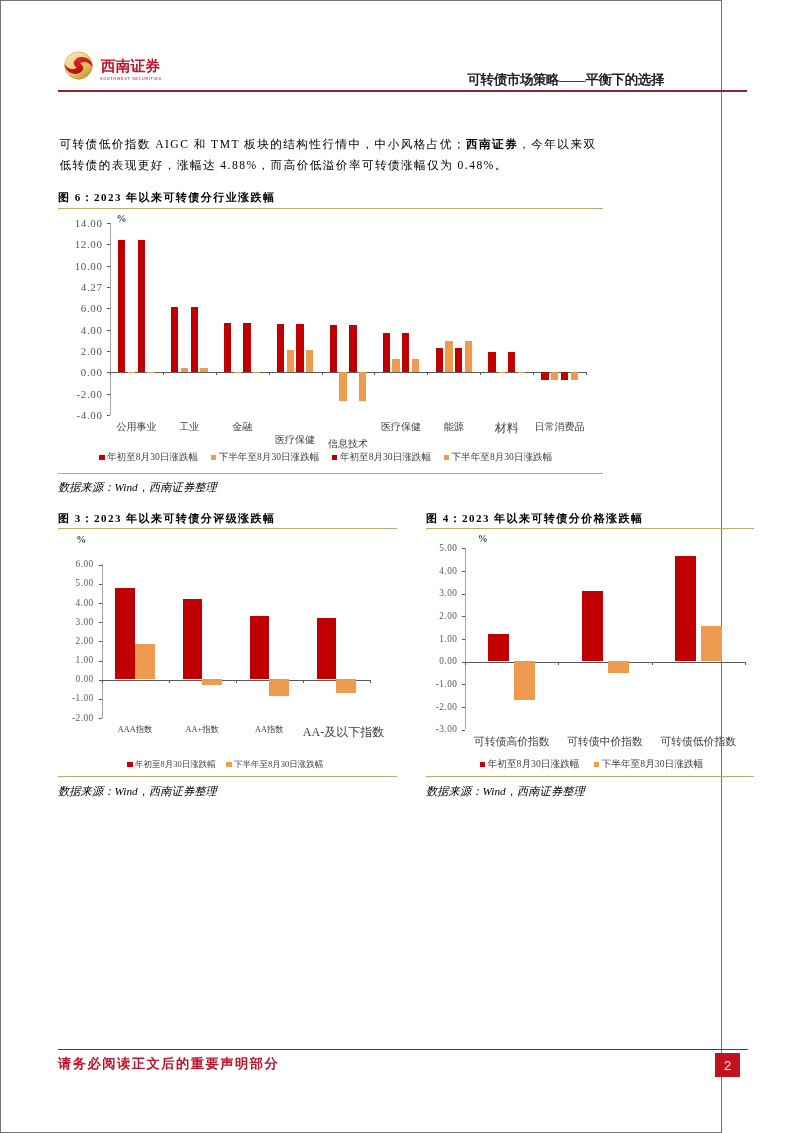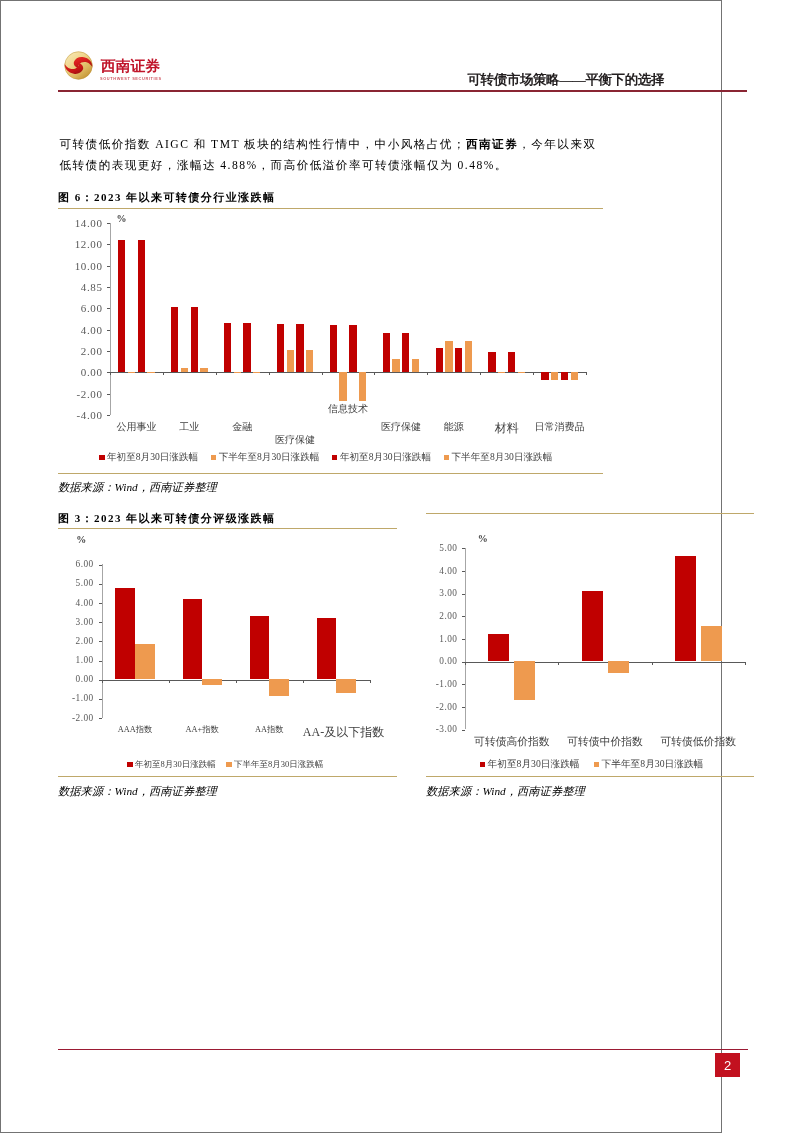--- a/index.html
+++ b/index.html
@@ -121,21 +121,21 @@
     <div class="fig-rule" style="margin-top:2.5px;"></div>
     <div class="chart" id="chart2" style="left:0;top:0;width:545px;height:275px;">
         <div class="axis-line" style="left: 52px; top: 32.8px; width: 1px; height: 192.2px;"></div>
         <div class="tick" style="left: 49px; top: 33px;"></div>
         <div class="ylab" style="left: 14.5px; top: 26.8px; width: 30px;">14.00</div>
         <div class="tick" style="left: 49px; top: 54px;"></div>
         <div class="ylab" style="left: 14.5px; top: 48.1556px; width: 30px;">12.00</div>
         <div class="tick" style="left: 49px; top: 76px;"></div>
         <div class="ylab" style="left: 14.5px; top: 69.5111px; width: 30px;">10.00</div>
         <div class="tick" style="left: 49px; top: 97px;"></div>
-        <div class="ylab" style="left: 14.5px; top: 90.8667px; width: 30px;">4.85</div>
+        <div class="ylab" style="left: 14.5px; top: 90.8667px; width: 30px;">4.27</div>
         <div class="tick" style="left: 49px; top: 118px;"></div>
         <div class="ylab" style="left: 14.5px; top: 112.222px; width: 30px;">6.00</div>
         <div class="tick" style="left: 49px; top: 140px;"></div>
         <div class="ylab" style="left: 14.5px; top: 133.578px; width: 30px;">4.00</div>
         <div class="tick" style="left: 49px; top: 161px;"></div>
         <div class="ylab" style="left: 14.5px; top: 154.933px; width: 30px;">2.00</div>
         <div class="tick" style="left: 49px; top: 182px;"></div>
         <div class="ylab" style="left: 14.5px; top: 176.289px; width: 30px;">0.00</div>
         <div class="tick" style="left: 49px; top: 204px;"></div>
         <div class="ylab" style="left: 14.5px; top: 197.644px; width: 30px;">-2.00</div>
@@ -165,21 +165,21 @@
         <div class="bar" style="left: 228.586px; top: 160.399px; width: 7.3px; height: 21.8894px; background: rgb(238, 154, 79);"></div>
         <div class="bar" style="left: 238.336px; top: 134.025px; width: 7.3px; height: 48.2636px; background: rgb(192, 0, 0);"></div>
         <div class="bar" style="left: 248.086px; top: 160.399px; width: 7.3px; height: 21.8894px; background: rgb(238, 154, 79);"></div>
         <div class="xtick" style="left: 211px; top: 182px;"></div>
         <div class="xlab" style="left: 210.667px; top: 243px; width: 52.8889px; font-size: 10px;">医疗保健</div>
         <div class="bar" style="left: 271.725px; top: 134.773px; width: 7.3px; height: 47.5161px; background: rgb(192, 0, 0);"></div>
         <div class="bar" style="left: 281.475px; top: 182.289px; width: 7.3px; height: 29.1503px; background: rgb(238, 154, 79);"></div>
         <div class="bar" style="left: 291.225px; top: 134.773px; width: 7.3px; height: 47.5161px; background: rgb(192, 0, 0);"></div>
         <div class="bar" style="left: 300.975px; top: 182.289px; width: 7.3px; height: 29.1503px; background: rgb(238, 154, 79);"></div>
         <div class="xtick" style="left: 264px; top: 182px;"></div>
-        <div class="xlab" style="left: 263.556px; top: 212px; width: 52.8889px; font-size: 10px; font-family: Liberation Serif, serif;">信息技术</div>
+        <div class="xlab" style="left: 263.556px; top: 247px; width: 52.8889px; font-size: 10px; font-family: Liberation Serif, serif;">信息技术</div>
         <div class="bar" style="left: 324.614px; top: 143.315px; width: 7.3px; height: 38.9739px; background: rgb(192, 0, 0);"></div>
         <div class="bar" style="left: 334.364px; top: 168.728px; width: 7.3px; height: 13.5608px; background: rgb(238, 154, 79);"></div>
         <div class="bar" style="left: 344.114px; top: 143.315px; width: 7.3px; height: 38.9739px; background: rgb(192, 0, 0);"></div>
         <div class="bar" style="left: 353.864px; top: 168.728px; width: 7.3px; height: 13.5608px; background: rgb(238, 154, 79);"></div>
         <div class="xtick" style="left: 316px; top: 182px;"></div>
         <div class="xlab" style="left: 316.444px; top: 229.5px; width: 52.8889px; font-size: 10px;">医疗保健</div>
         <div class="bar" style="left: 377.503px; top: 157.516px; width: 7.3px; height: 24.7724px; background: rgb(192, 0, 0);"></div>
         <div class="bar" style="left: 387.253px; top: 151.323px; width: 7.3px; height: 30.9656px; background: rgb(238, 154, 79);"></div>
         <div class="bar" style="left: 397.003px; top: 157.516px; width: 7.3px; height: 24.7724px; background: rgb(192, 0, 0);"></div>
         <div class="bar" style="left: 406.753px; top: 151.323px; width: 7.3px; height: 30.9656px; background: rgb(238, 154, 79);"></div>
@@ -272,20 +272,21 @@
             <span class="leg-mark" style="background: rgb(238, 154, 79);"></span>
             <span class="leg-txt" style="font-size: 8.5px;">下半年至8月30日涨跌幅</span>
           </div>
         </div>
       </div>
     <div class="fig-rule" style="position:absolute;left:0;top:265.7px;width:339px;"></div>
     <div class="fig-src" style="position:absolute;left:0;top:273px;">数据来源：Wind，西南证券整理</div>
   </div>
 
   <div class="fig" id="fig4" style="left:425px;top:509.5px;width:328px;">
+    <div class="fig-cap">图 4：2023 年以来可转债分价格涨跌幅</div>
     <div class="fig-rule" style="margin-top:2.5px;"></div>
     <div class="chart" id="chart4" style="left:0;top:0;width:328px;height:245px;">
         <div class="axis-line" style="left: 39.3px; top: 37.4px; width: 1px; height: 181.4px;"></div>
         <div class="tick" style="left: 36.3px; top: 37px;"></div>
         <div class="ylab" style="left: -8.6px; top: 32.4px; width: 40px; font-size: 9.3px; letter-spacing: 0.45px;">5.00</div>
         <div class="tick" style="left: 36.3px; top: 60px;"></div>
         <div class="ylab" style="left: -8.6px; top: 55.075px; width: 40px; font-size: 9.3px; letter-spacing: 0.45px;">4.00</div>
         <div class="tick" style="left: 36.3px; top: 83px;"></div>
         <div class="ylab" style="left: -8.6px; top: 77.75px; width: 40px; font-size: 9.3px; letter-spacing: 0.45px;">3.00</div>
         <div class="tick" style="left: 36.3px; top: 105px;"></div>
@@ -324,14 +325,15 @@
             <span class="leg-mark" style="background: rgb(238, 154, 79);"></span>
             <span class="leg-txt" style="font-size: 9.7px;">下半年至8月30日涨跌幅</span>
           </div>
         </div>
       </div>
     <div class="fig-rule" style="position:absolute;left:0;top:265.7px;width:328px;"></div>
     <div class="fig-src" style="position:absolute;left:0;top:273px;">数据来源：Wind，西南证券整理</div>
   </div>
 
   <div id="footer-rule"></div>
+  <div id="footer-note">请务必阅读正文后的重要声明部分</div>
   <div id="page-box">2</div>
 </div>
 
 </body></html>

